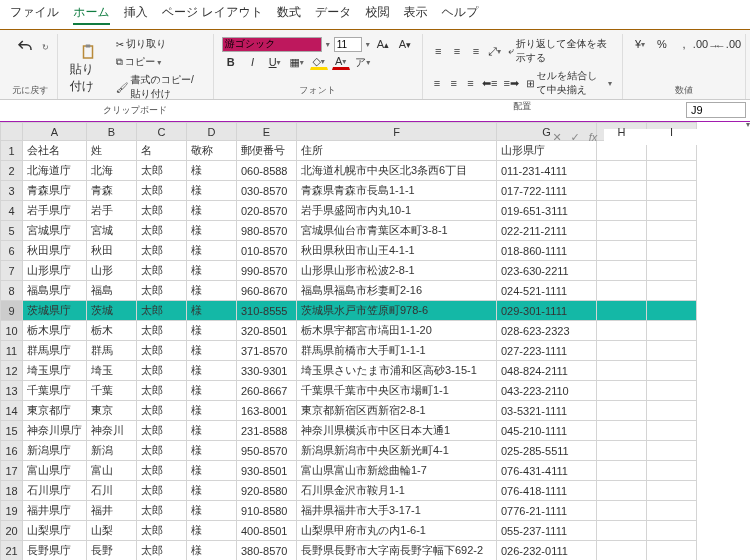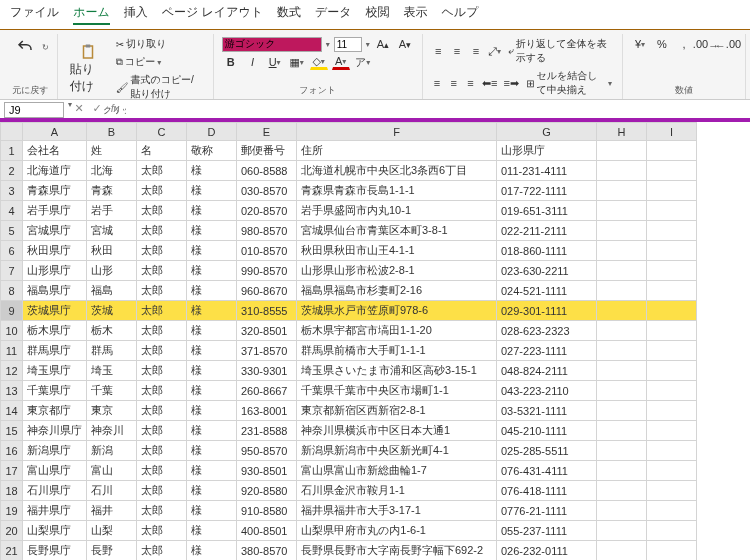--- a/index.html
+++ b/index.html
@@ -12,33 +12,33 @@
 .group-label { font-size:9px; color:#555; text-align:center; padding:2px 0; }
 .row { display:flex; align-items:center; gap:4px; }
 .col { display:flex; flex-direction:column; gap:2px; }
 .btn-lg { display:flex; flex-direction:column; align-items:center; font-size:12px; padding:2px 4px; cursor:pointer; }
 .icon { width:18px; height:18px; display:inline-flex; align-items:center; justify-content:center; }
 .icon svg { width:100%; height:100%; }
 .small-btn { font-size:10px; display:flex; align-items:center; gap:2px; cursor:pointer; padding:1px 2px; }
 .font-select { border:1px solid #aaa; font-size:10px; padding:1px 2px; background:#be185d; width:100px; }
 .size-select { border:1px solid #aaa; font-size:10px; padding:1px 2px; background:#fff; width:28px; }
 .fmt-btn { width:18px; height:16px; border:1px solid transparent; display:inline-flex; align-items:center; justify-content:center; font-size:11px; cursor:pointer; }
-.namebox-row { display:flex; align-items:flex-start; border-bottom:4px solid #a21caf; height:22px; }
+.namebox-row { display:flex; align-items:flex-end; border-bottom:1px solid #a21caf; height:22px;flex-direction:column; }
 .namebox { width:60px; border:1px solid #aaa; font-size:11px; padding:1px 4px; margin:2px 4px; }
 .fx-bar { display:flex; align-items:center; gap:4px; }
 .fx-bar .ico { width:14px; height:14px; color:#888; cursor:pointer; display:inline-flex; align-items:center; justify-content:center; }
 .fx-input { border:none; font-size:11px; flex:1; padding:2px; }
 .grid-wrap { overflow:auto; height:465px; }
 table.sheet { border-collapse:collapse; table-layout:fixed; }
 table.sheet th, table.sheet td { border:1px solid #d4d4d4; font-size:11px; padding:2px 4px; height:18px; overflow:hidden; white-space:nowrap; text-align:left; }
 table.sheet th { background:#e6e6e6; font-weight:normal; text-align:center; color:#333; }
 table.sheet th.rowhdr { width:22px; text-align:center; }
 .col-A{width:60px}.col-B{width:50px}.col-C{width:50px}.col-D{width:50px}.col-E{width:60px}.col-F{width:200px}.col-G{width:100px}.col-H{width:50px}.col-I{width:50px}
 tr.selrow th.rowhdr { background:#ccc; }
-tr.selrow td { background:#fde047; }
+tr.selrow td { background:#14b8a6; }
 .dd { font-size:8px; color:#666; }
 .style-box { border:1px solid #aaa; padding:1px 6px; font-size:10px; background:#fff; }
 </style>
 </head>
 <body>
 
 <div class="menubar" id="menubar">
     <span>ファイル</span>
     <span class="active">ホーム</span>
     <span>挿入</span>

